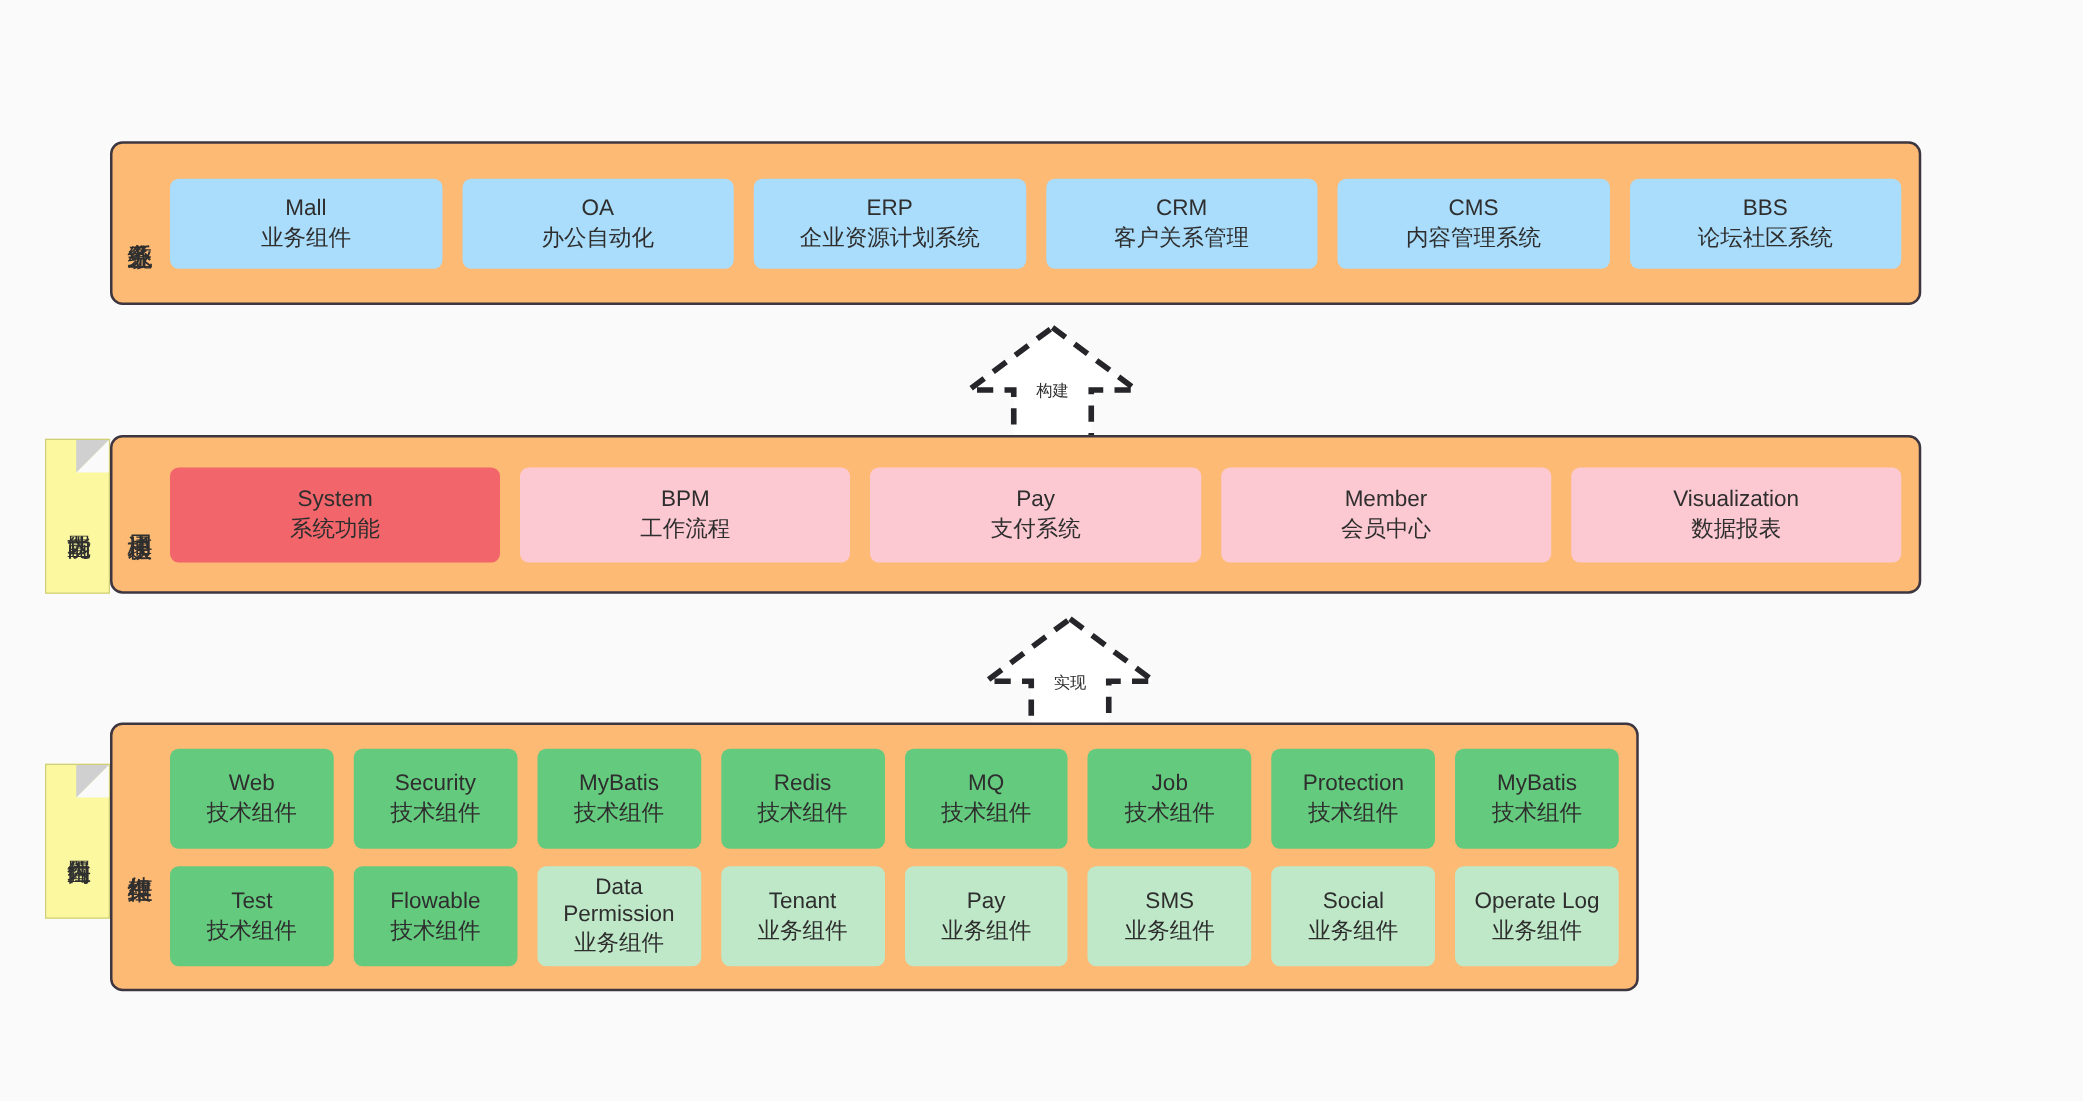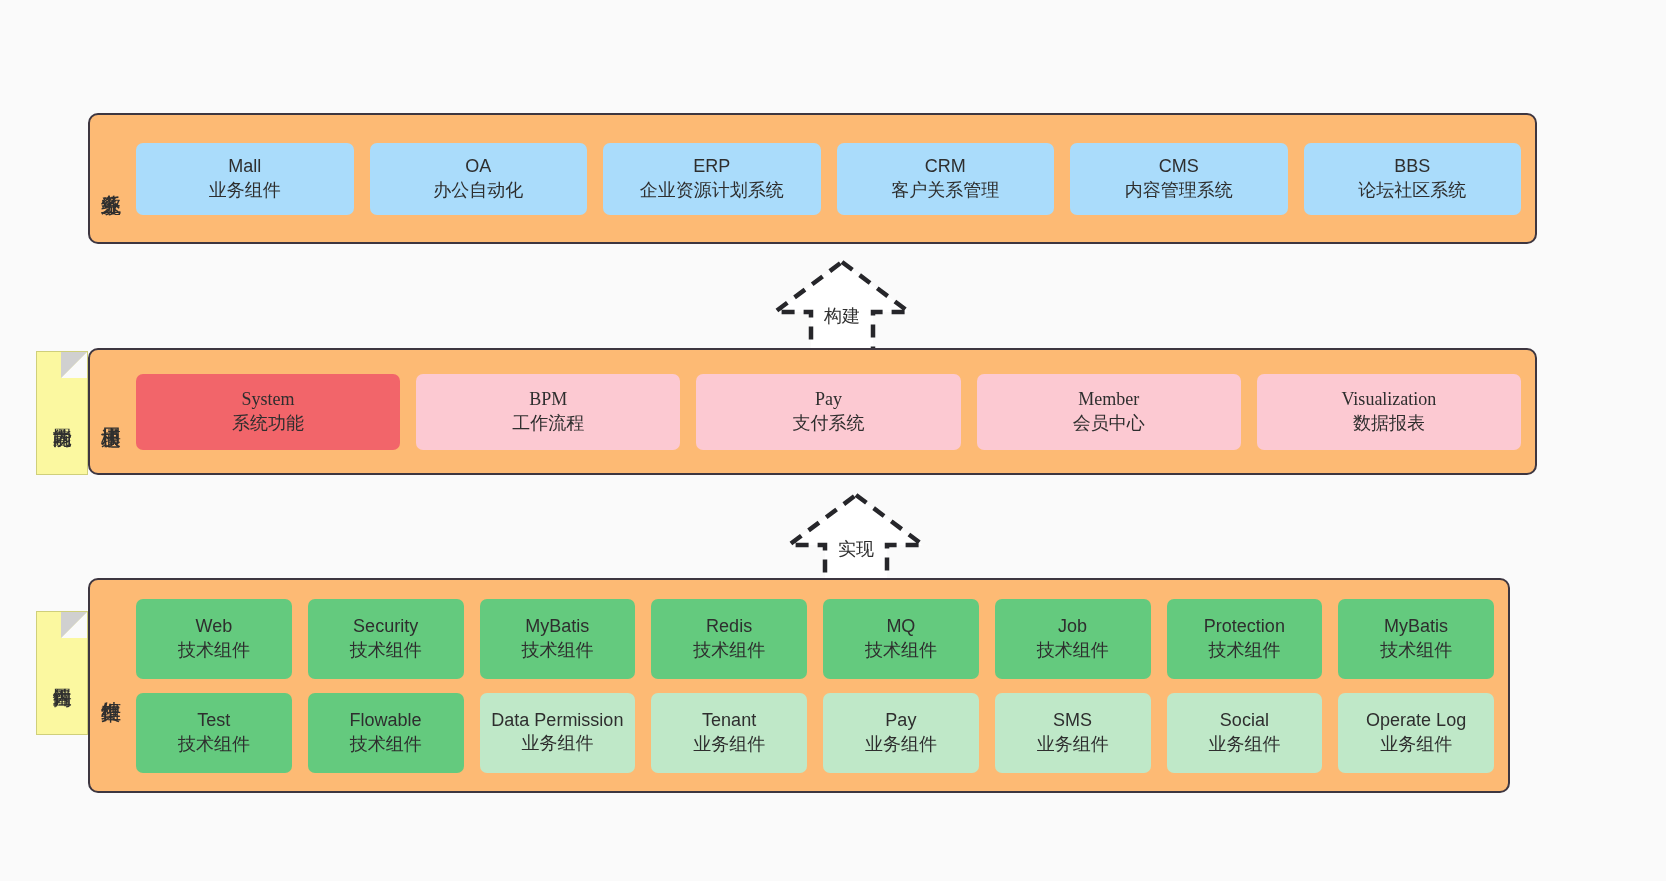--- a/index.html
+++ b/index.html
@@ -138,21 +138,21 @@
     position: absolute;
     width: 170px;
     height: 110px;
   }
   .arrow svg { display: block; }
   .arrow-label {
     position: absolute;
     left: 0;
     width: 100%;
     text-align: center;
-    font-size: 18px;
+    font-size: 13px;
     color: #2f2f2f;
     background: transparent;
     user-select: none;
     pointer-events: none;
   }
 </style>
 </head>
 <body>
 
 <div id="canvas">
@@ -196,21 +196,21 @@
     <div class="arrow-label" style="top:50px;">构建</div>
   </div>
 
   <div class="note" style="left:36px; top:351px; width:52px; height:124px;">
     <span>内置功能</span>
   </div>
 
   <div class="layer" style="left:88px; top:348px; width:1449px; height:127px;">
     <div class="layer-title">通用模块</div>
     <div class="layer-body">
-      <div class="row" style="height:76px;font-family:Liberation Serif, serif;">
+      <div class="row" style="height:76px;">
         <div class="card red">
           <span class="t-en">System</span>
           <span class="t-cn">系统功能</span>
         </div>
         <div class="card pink">
           <span class="t-en">BPM</span>
           <span class="t-cn">工作流程</span>
         </div>
         <div class="card pink">
           <span class="t-en">Pay</span>
@@ -232,21 +232,21 @@
     <svg width="170" height="110" viewBox="0 0 170 110" aria-hidden="true">
       <polygon points="85,8 152,58 116,58 116,102 54,102 54,58 18,58" fill="#ffffff" stroke="#26262a" stroke-width="4.5" stroke-dasharray="13,9" stroke-linejoin="miter"></polygon>
     </svg>
     <div class="arrow-label" style="top:50px;">实现</div>
   </div>
 
   <div class="note" style="left:36px; top:611px; width:52px; height:124px;">
     <span>内置组件</span>
   </div>
 
-  <div class="layer" style="left:88px; top:578px; width:1422px; height:215px;">
+  <div class="layer" style="left:88px; top:578px; width:1223px; height:215px;">
     <div class="layer-title">框架组件</div>
     <div class="layer-body" style="gap:14px;">
 
       <div class="row" style="height:80px;">
         <div class="card green">
           <span class="t-en">Web</span>
           <span class="t-cn">技术组件</span>
         </div>
         <div class="card green">
           <span class="t-en">Security</span>

